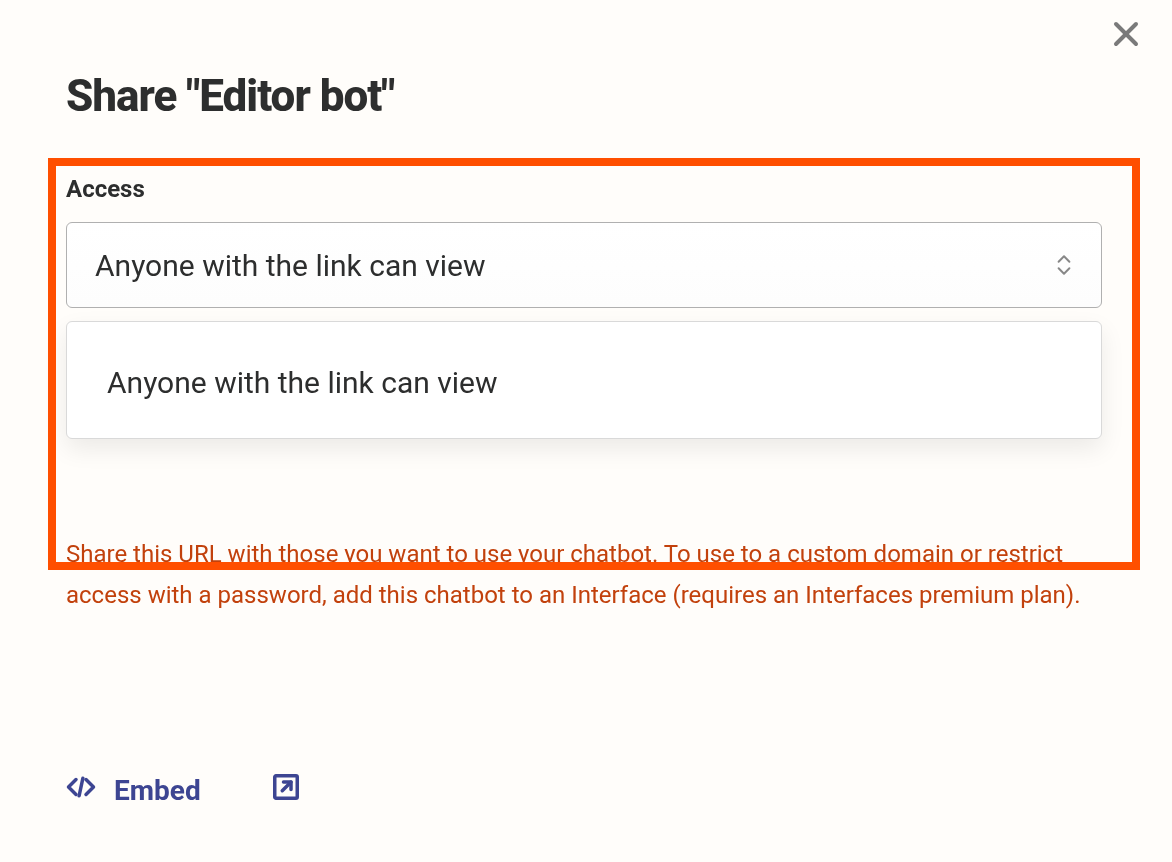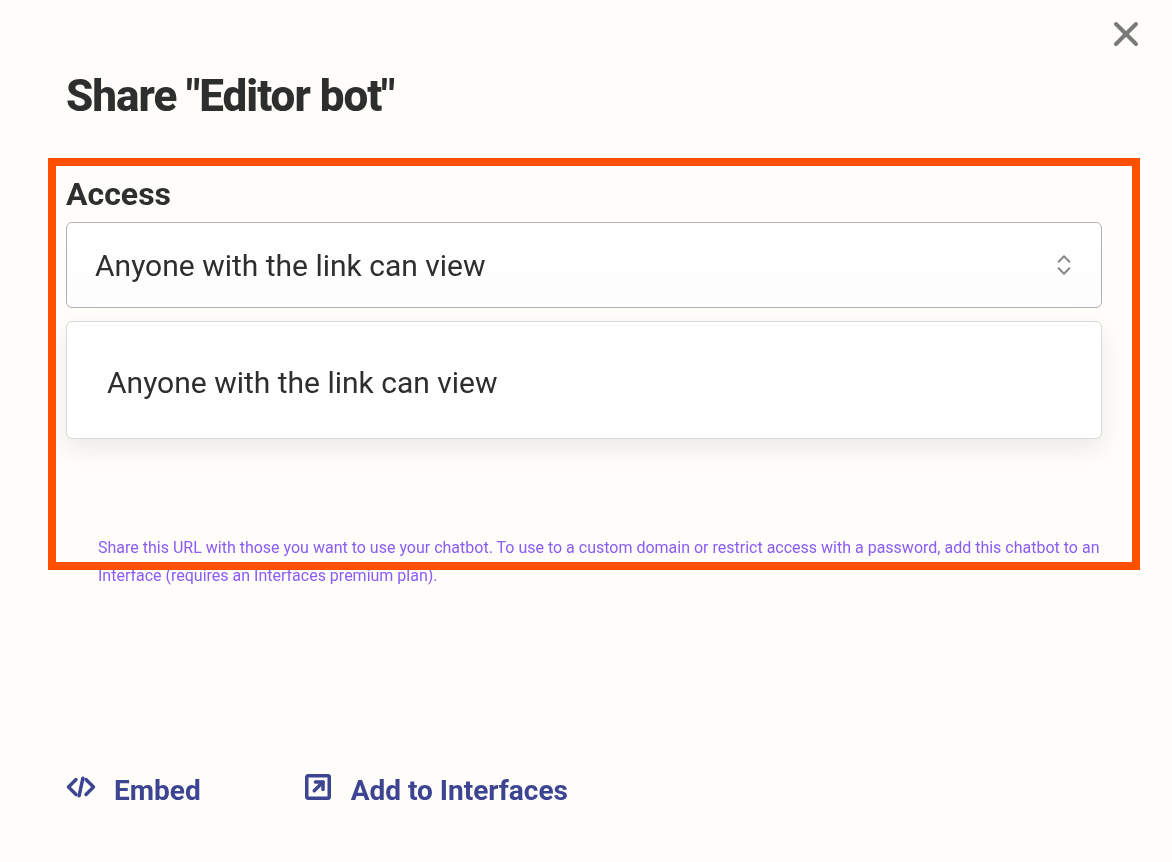--- a/index.html
+++ b/index.html
@@ -47,21 +47,21 @@
       width: 1092px;
       height: 412px;
       border: 8px solid #ff4f00;
       pointer-events: none;
       z-index: 5;
     }
     .access-label {
       position: absolute;
       top: 175px;
       left: 66px;
-      font-size: 32px;
+      font-size: 24px;
       font-weight: 700;
       color: #2d2e2e;
     }
     .select-trigger {
       position: absolute;
       top: 222px;
       left: 66px;
       width: 1036px;
       height: 86px;
       border: 1px solid #b0b0b0;
@@ -102,31 +102,30 @@
       padding: 18px 40px;
       font-size: 30px;
       color: #2d2e2e;
       cursor: pointer;
     }
     .help-text {
       position: absolute;
       top: 534px;
       left: 66px;
       width: 1036px;
-      font-size: 16px;
+      font-size: 24px;
       line-height: 1.72;
-      color: #8b5cf6;
-      margin-left: 32px;
+      color: #c2410c;
     }
     .actions-row {
       position: absolute;
       top: 772px;
       left: 66px;
       display: flex;
-      gap: 102px;
+      gap: 70px;
       align-items: flex-end;
     }
     .action-link {
       display: flex;
       align-items: center;
       gap: 18px;
       font-size: 28px;
       font-weight: 700;
       color: #3d4592;
       cursor: pointer;
@@ -184,15 +183,14 @@
     <span>Embed</span>
   </div>
   <div class="action-link">
     <span>
       <svg viewBox="0 0 24 24" fill="none" stroke="currentColor" stroke-width="2.8" stroke-linecap="round" stroke-linejoin="round">
         <rect x="3" y="3" width="18" height="18" rx="1"></rect>
         <line x1="9" y1="15" x2="16" y2="8"></line>
         <polyline points="10 8 16 8 16 14"></polyline>
       </svg>
     </span>
-    <span>Add to Interfaces</span>
   </div>
 </div>
 
 </body></html>

